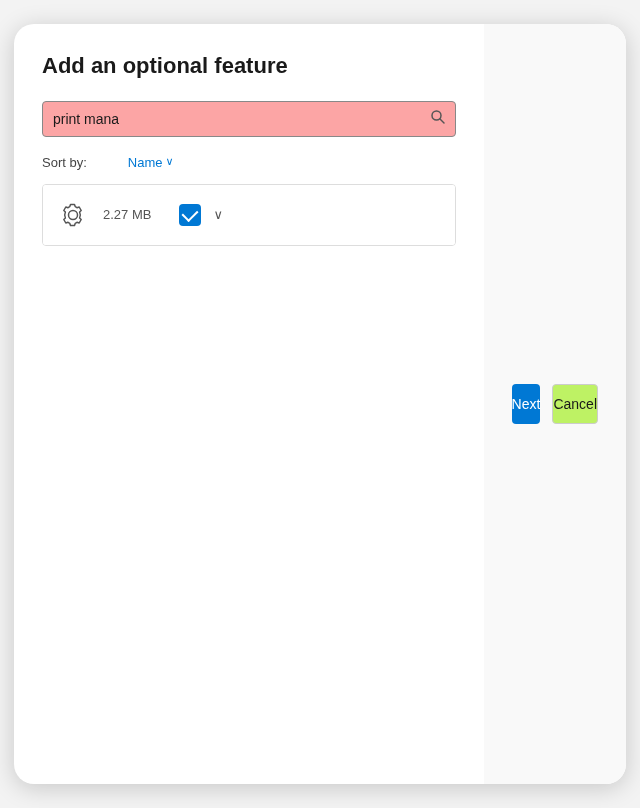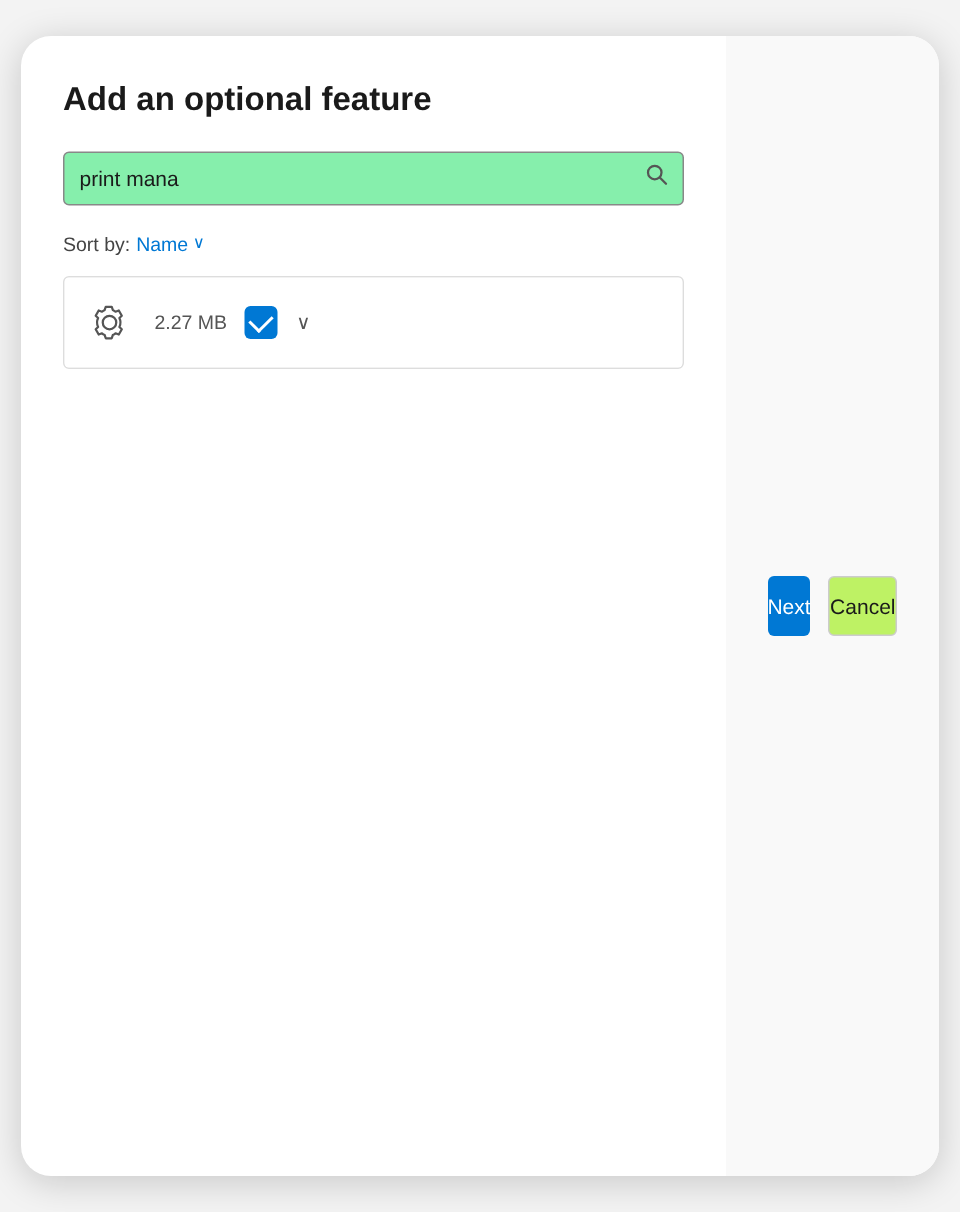--- a/index.html
+++ b/index.html
@@ -53,38 +53,39 @@
 
     .search-input {
       width: 100%;
       height: 36px;
       border: 1px solid #888;
       border-radius: 4px;
       padding: 0 36px 0 10px;
       font-size: 14px;
       color: #1a1a1a;
       outline: none;
-      background: #86efac;
+      background: #fca5a5;
     }
 
     .search-icon-wrap {
       position: absolute;
       right: 10px;
       top: 50%;
       transform: translateY(-50%);
       color: #555;
       pointer-events: none;
     }
 
     .sort-bar {
       display: flex;
       align-items: center;
       font-size: 13px;
       color: #444;
       margin-bottom: 14px;
+      gap: 37px;
     }
 
     .sort-label {
       margin-right: 4px;
     }
 
     .sort-by-name {
       display: flex;
       align-items: flex-start;
       cursor: pointer;
@@ -131,21 +132,21 @@
 
     .feature-name {
       font-size: 14px;
       color: #1a1a1a;
       flex: 1;
     }
 
     .feature-size {
       font-size: 13px;
       color: #555;
-      margin-right: 12px;
+      margin-right: 28px;
       text-align: center;
     }
 
     .checkbox-checked {
       width: 22px;
       height: 22px;
       background: #0078d4;
       border-radius: 4px;
       display: flex;
       align-items: center;

